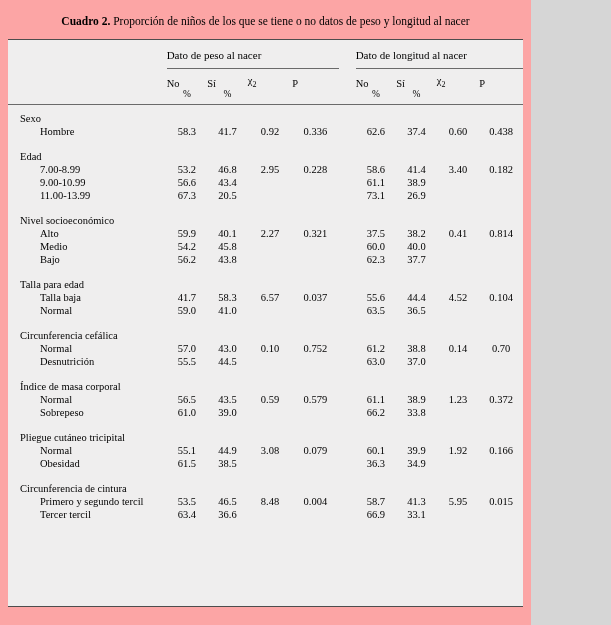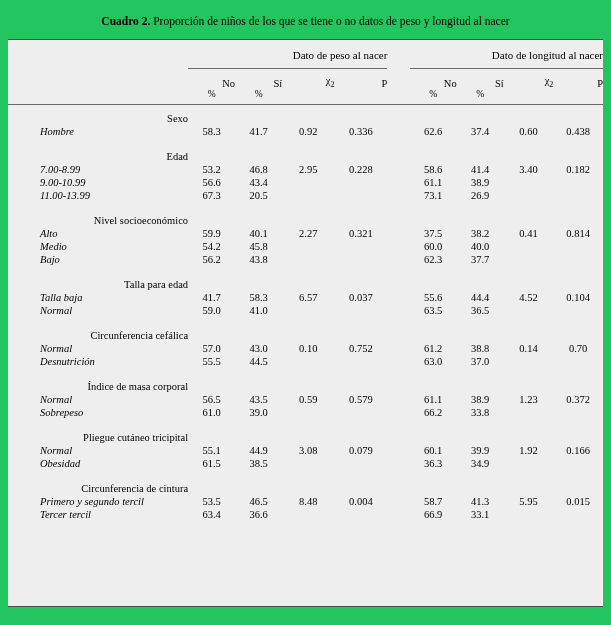--- a/index.html
+++ b/index.html
@@ -3,23 +3,23 @@
 <meta charset="utf-8">
 <style>
   html, body {
     margin: 0;
     padding: 0;
     background: #d6d6d6;
     font-family: "Liberation Serif", serif;
   }
   .page {
     position: relative;
-    width: 611px;
+    width: 531px;
     height: 625px;
-    background: #22c55e;
+    background: #fca5a5;
     box-sizing: border-box;
     overflow: hidden;
   }
   .title-block {
     padding: 13px 28px 10px 28px;
     text-align: center;
     font-size: 11.5px;
     line-height: 1.42;
     color: #000;
   }
@@ -52,31 +52,31 @@
   col.c-si    { width: 52px; }
   col.c-chi   { width: 58px; }
   col.c-p     { width: 58px; }
   col.c-gap   { width: 26px; }
   col.c-no2   { width: 52px; }
   col.c-si2   { width: 52px; }
   col.c-chi2  { width: 55px; }
   col.c-p2    { width: 54px; }
 
   .grp-head {
-    text-align: right;
+    text-align: left;
     font-weight: bold;
     font-size: 11px;
     padding-top: 9px !important;
     padding-bottom: 7px !important;
   }
   .grp-rule {
     border-bottom: 1px solid #6a6a6a;
   }
   .sub-head {
-    text-align: right;
+    text-align: left;
     font-weight: bold;
     font-size: 10.5px;
     padding-top: 6px !important;
   }
   .pct-row td {
     text-align: center;
     font-size: 9.5px;
     padding-bottom: 4px !important;
   }
   .hdr-rule td {
@@ -84,30 +84,28 @@
     height: 1px;
     padding: 0 !important;
   }
   .section-row td {
     padding-top: 8px !important;
     padding-bottom: 1px !important;
     font-size: 10.5px;
   }
   .section-row td.lbl {
     padding-left: 12px !important;
-    text-align: right;
   }
   .data-row td {
     padding-top: 1px !important;
     padding-bottom: 1px !important;
     font-size: 10.5px;
   }
   .data-row td.lbl {
     padding-left: 32px !important;
-    font-style: italic;
   }
   .num { text-align: center; }
   .spacer-row td { height: 5px; padding: 0 !important; }
   .stat { text-align: center; }
   sub.chi { font-size: 8px; }
 </style>
 </head>
 <body>
 
 <div class="page">

